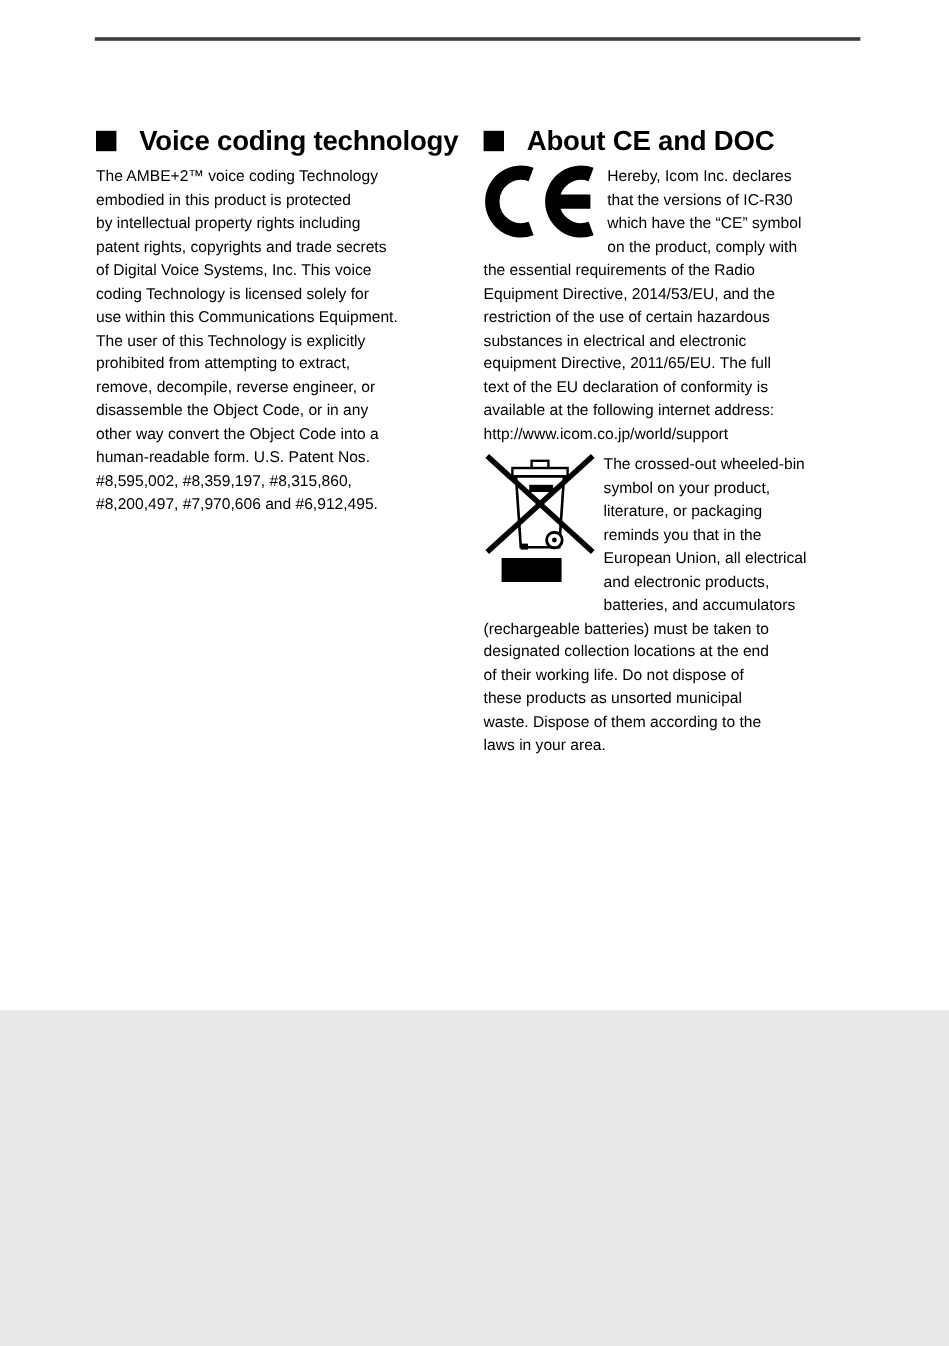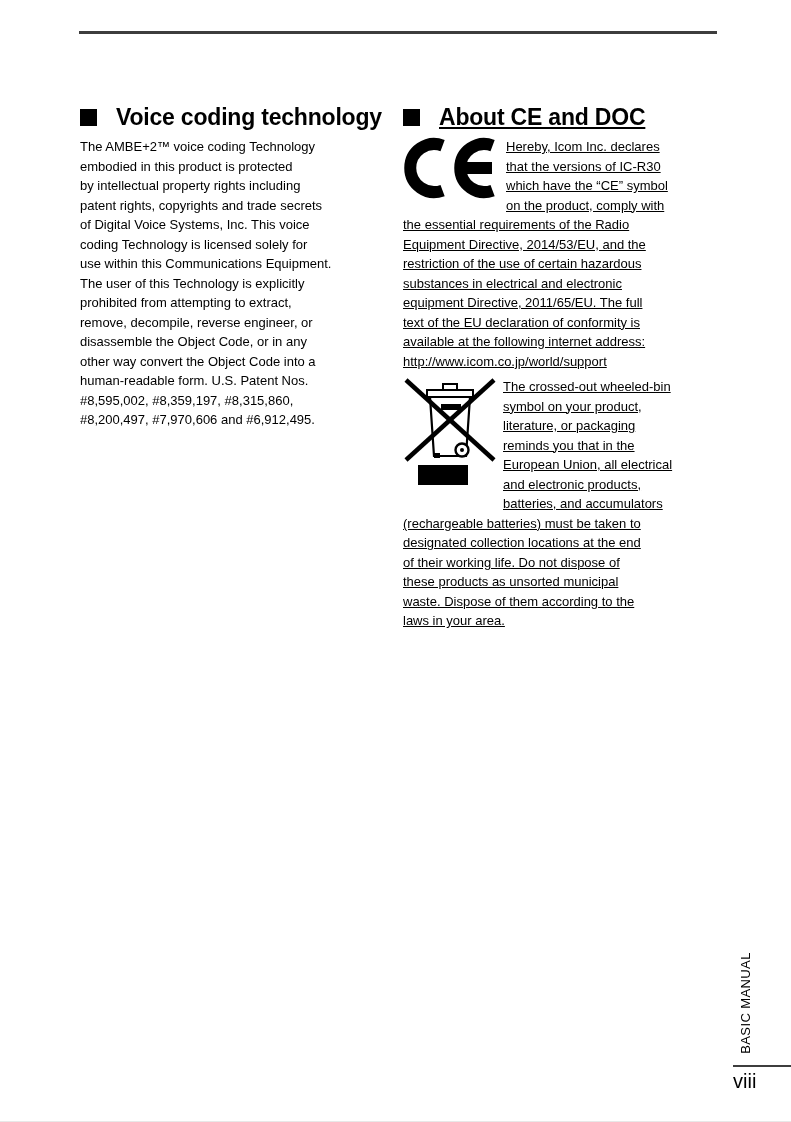--- a/index.html
+++ b/index.html
@@ -1,34 +1,34 @@
 <!DOCTYPE html>
 <html><head>
 <meta charset="utf-8">
 <style>
   html, body { margin: 0; padding: 0; background: #e8e8e8; }
   .page {
     position: relative;
     width: 791px;
-    height: 1121px;
+    height: 842px;
     background: #ffffff;
     font-family: "Liberation Sans", sans-serif;
     color: #000;
     overflow: hidden;
     margin: 0 auto;
   }
   .top-rule {
     position: absolute;
     left: 79px; top: 31px;
     width: 638px; height: 3px;
     background: #3d3d3d;
   }
   .col { position: absolute; top: 103px; }
   .col-left  { left: 80px;  width: 320px; }
-  .col-right { left: 403px; width: 318px; text-decoration: underline; }
+  .col-right { left: 403px; width: 318px; }
 
   h2.section-title {
     margin: 0;
     font-size: 23px;
     font-weight: bold;
     line-height: 28px;
     letter-spacing: -0.2px;
     white-space: nowrap;
   }
   .bullet {

